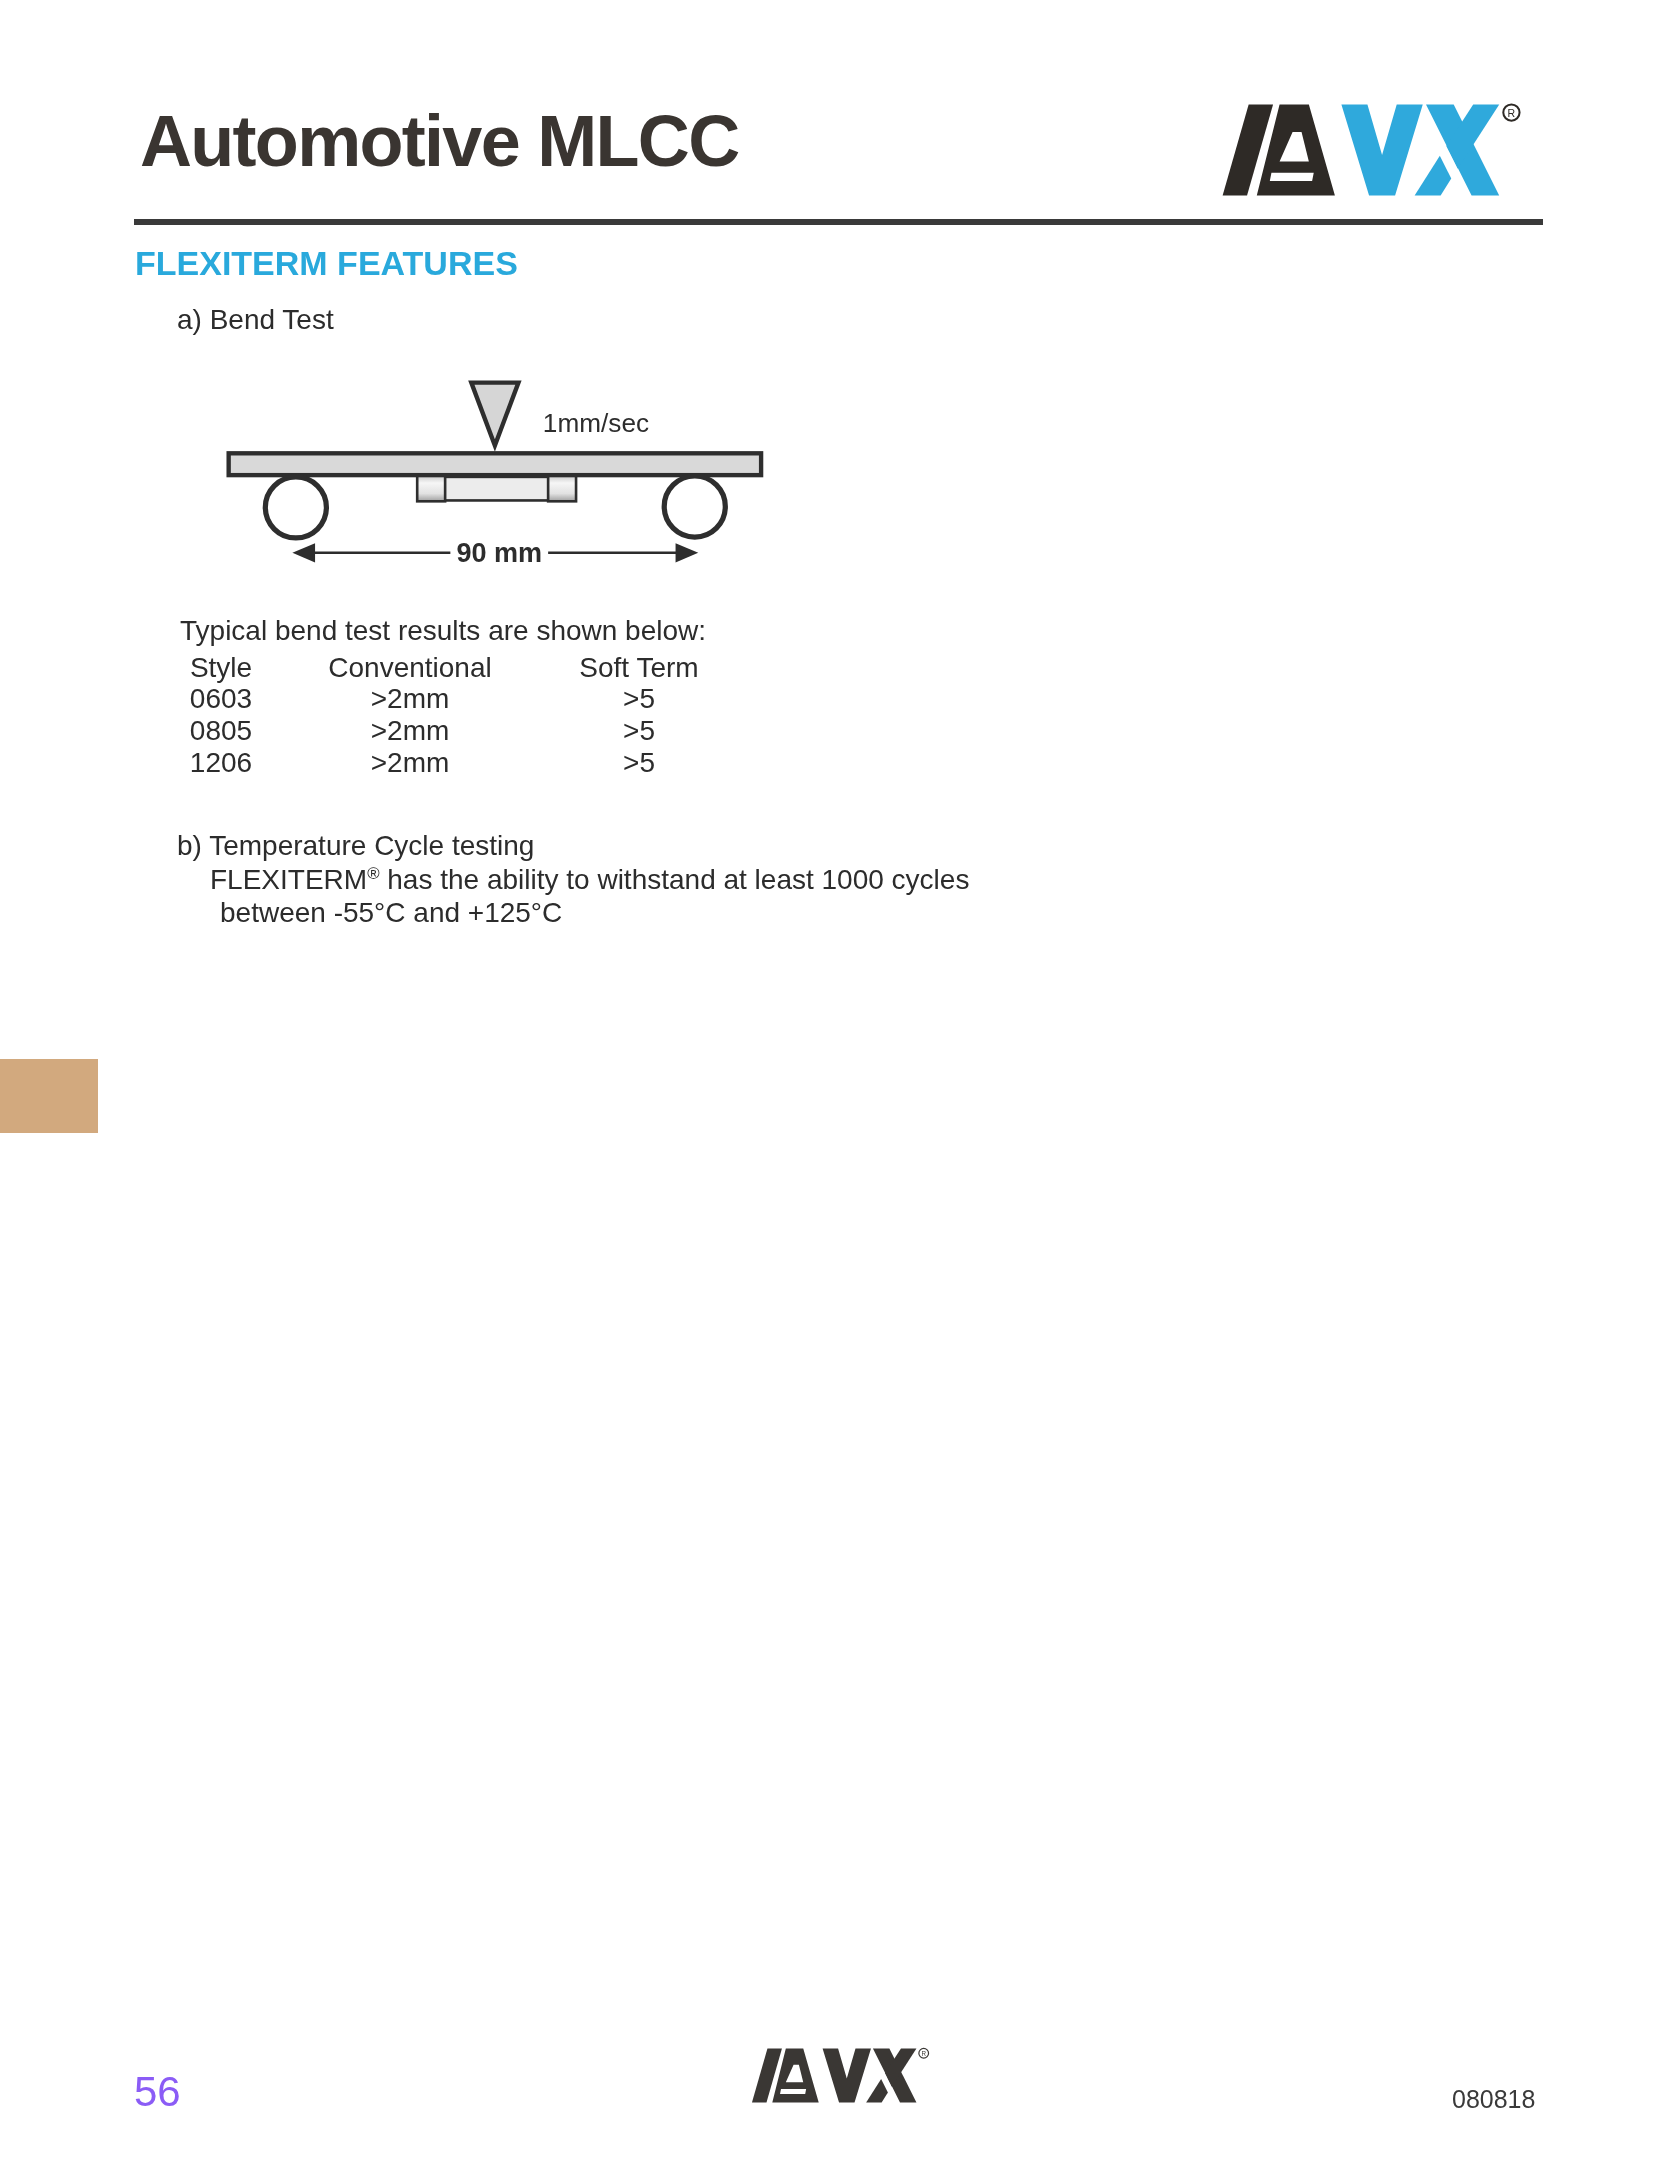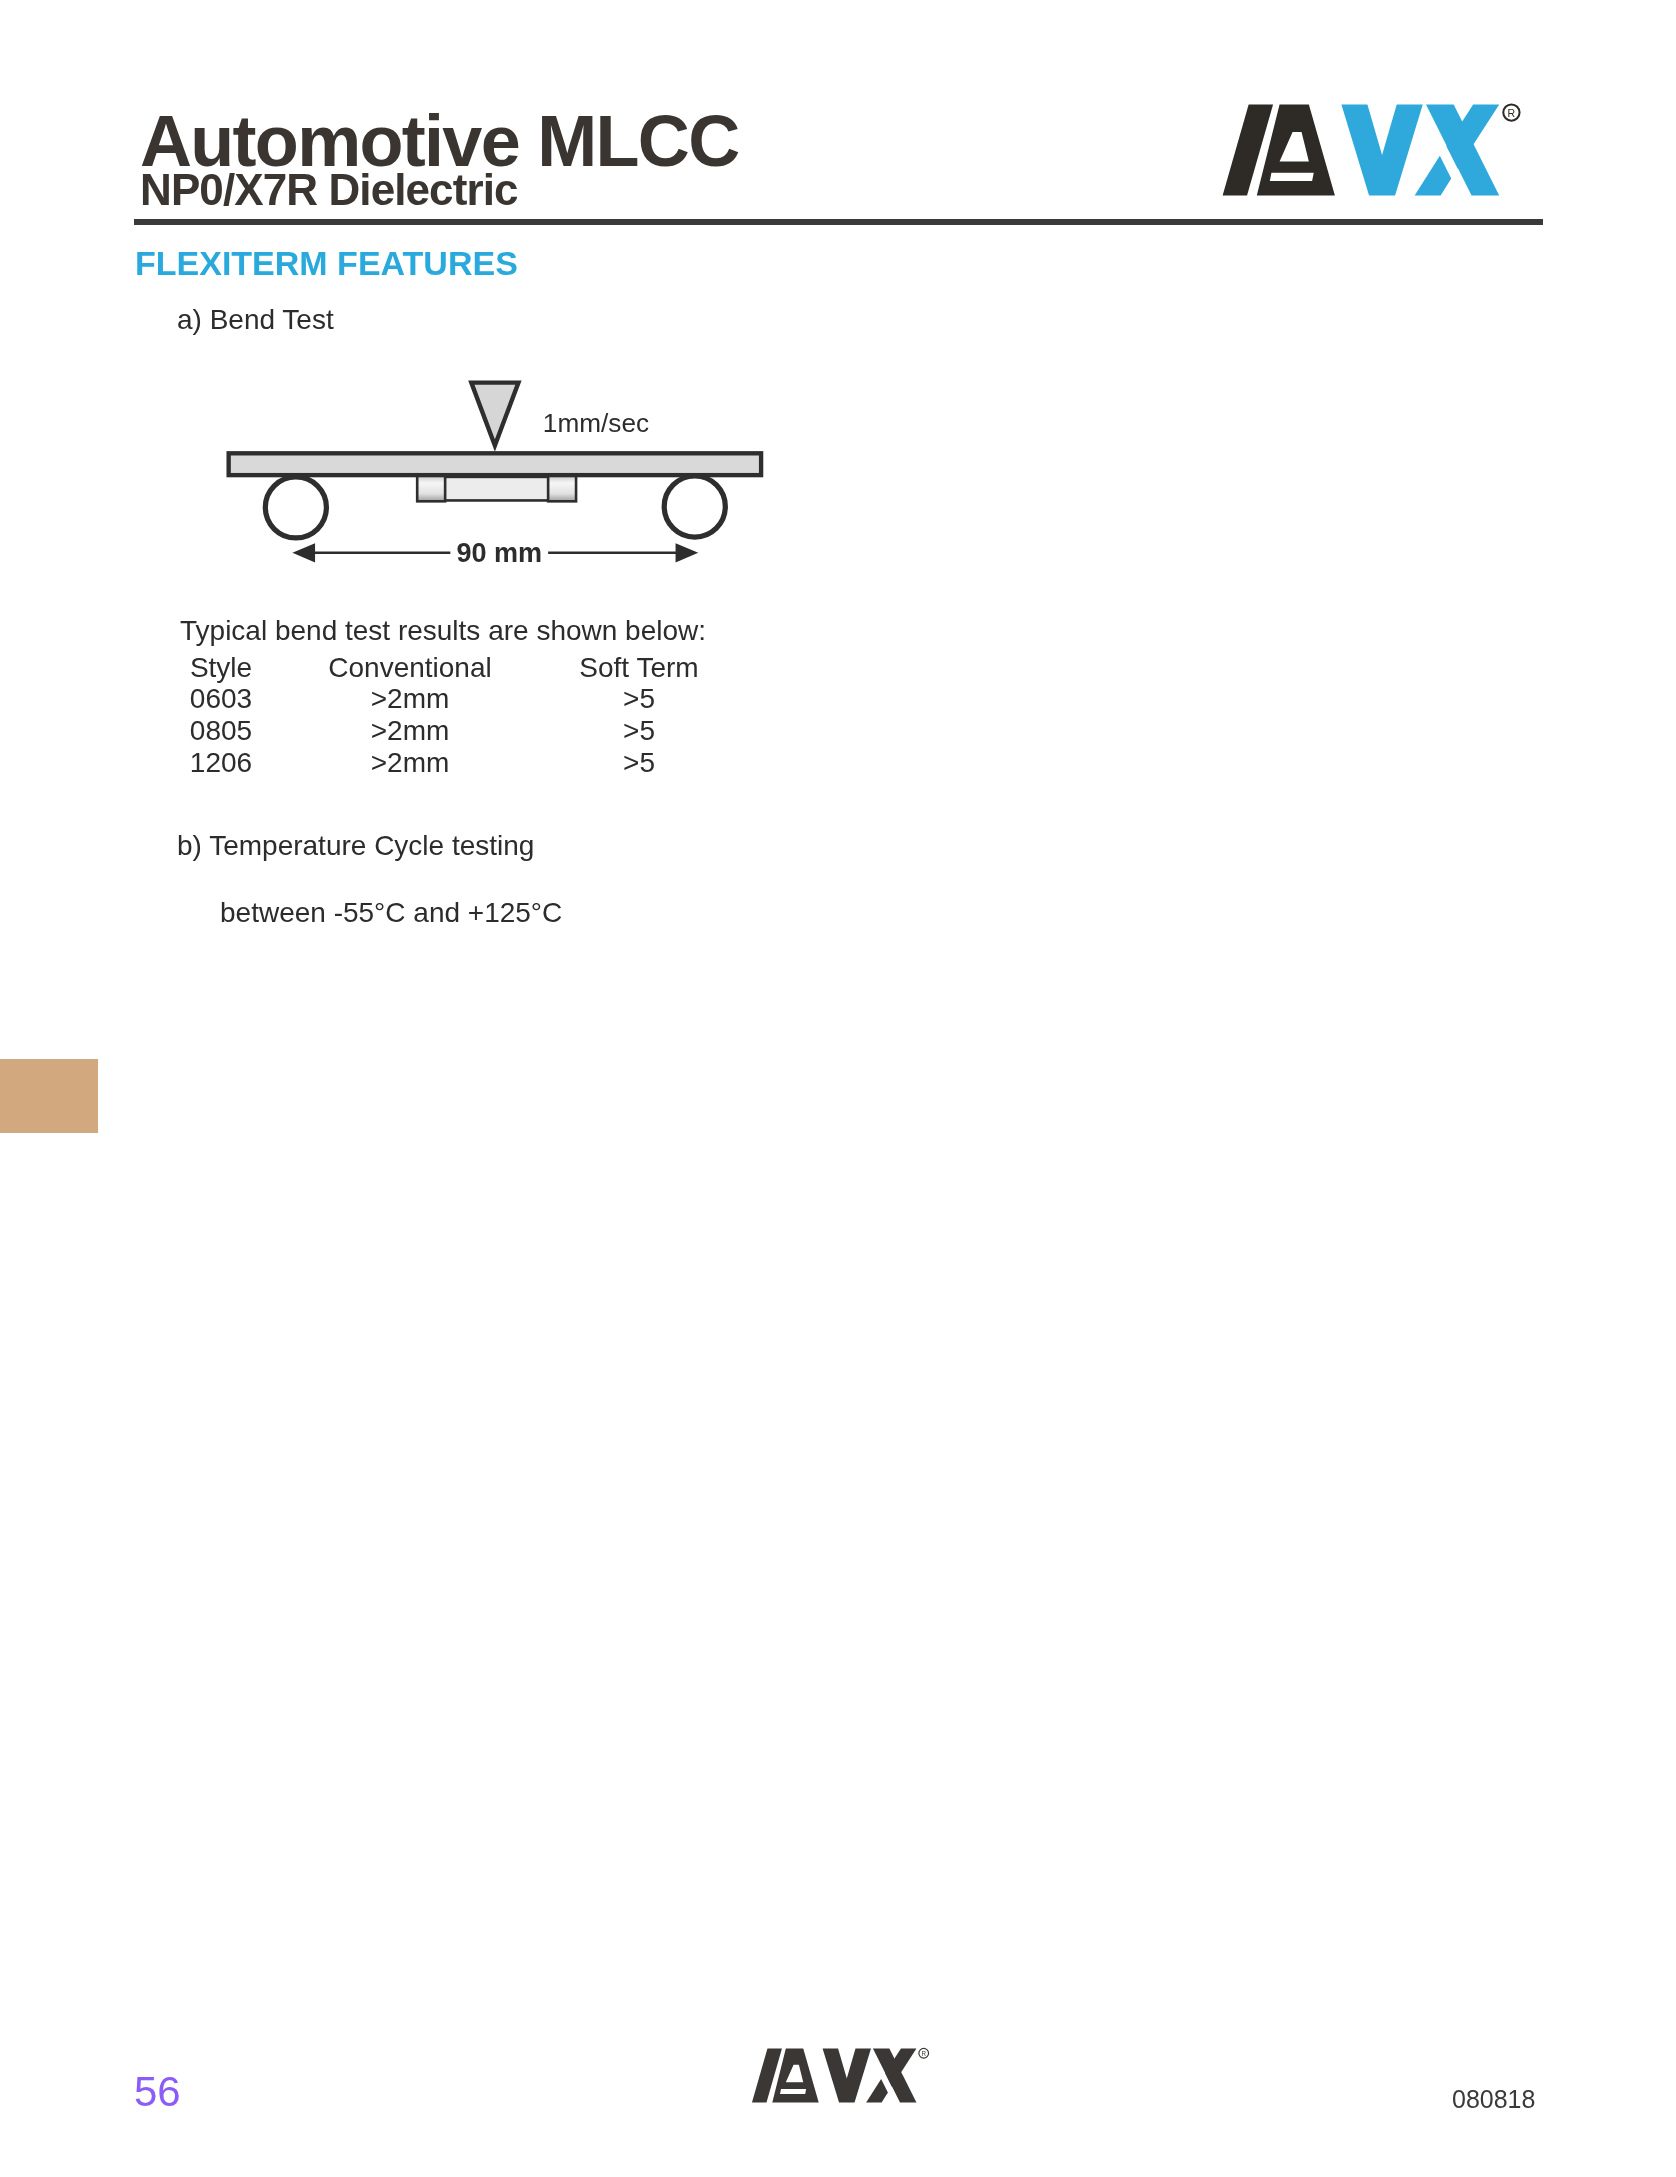--- a/index.html
+++ b/index.html
@@ -25,21 +25,20 @@
   .footer-code{font-size:25px;color:#3a3a3a;}
   sup{font-size:60%;}
   svg text{font-family:"Liberation Sans", sans-serif;}
 </style>
 </head>
 <body>
 
 <div id="page">
 
   <div class="abs title" style="left:140px;top:105px;">Automotive MLCC</div>
-  <div class="abs subtitle" style="left:140px;top:168px;">NP0/X7R Dielectric</div>
 
   <div class="abs" style="left:1221px;top:101px;width:301px;height:98px;">
     <svg viewBox="0 0 370 120" width="301" height="98">
       <polygon points="34,4 64,4 32,116 2,116" fill="#2E2A26"></polygon>
       <path d="M72,4 L108,4 L140,116 L44,116 Z M88,38 L99,38 L108,74 L72,74 Z M62,88 L114,88 L112,98 L60,98 Z" fill="#2E2A26" fill-rule="evenodd"></path>
       <path d="M148,4 L180,4 L198,66 L216,4 L248,4 L214,116 L182,116 Z" fill="#2FA9DC"></path>
       <polygon points="252,4 286,4 342,116 308,116" fill="#2FA9DC"></polygon>
       <polygon points="310,4 342,4 291,83 277,55" fill="#2FA9DC"></polygon>
       <polygon points="269,67 283,95 270,116 238,116" fill="#2FA9DC"></polygon>
       <circle cx="357" cy="14" r="10" fill="none" stroke="#2E2A26" stroke-width="2.5"></circle>
@@ -99,20 +98,21 @@
     <span class="tbl-cell" style="left:151px;top:715px;width:140px;">0805</span>
     <span class="tbl-cell" style="left:314px;top:715px;width:192px;">&gt;2mm</span>
     <span class="tbl-cell" style="left:569px;top:715px;width:140px;">&gt;5</span>
 
     <span class="tbl-cell" style="left:151px;top:747px;width:140px;">1206</span>
     <span class="tbl-cell" style="left:314px;top:747px;width:192px;">&gt;2mm</span>
     <span class="tbl-cell" style="left:569px;top:747px;width:140px;">&gt;5</span>
   </div>
 
   <div class="abs body-text" style="left:177px;top:832px;">b) Temperature Cycle testing</div>
+  <div class="abs body-text" style="left:210px;top:866px;"><span>FLEXITERM</span><sup>®</sup><span> has the ability to withstand at least 1000 cycles</span></div>
   <div class="abs body-text" style="left:220px;top:899px;">between -55°C and +125°C</div>
 
   <div class="abs tan-rect" style="left:0;top:1059px;width:98px;height:74px;"></div>
 
   <div class="abs footer-page" style="left:134px;top:2068px;">56</div>
 
   <div class="abs" style="left:751px;top:2046px;width:179px;height:59px;">
     <svg viewBox="0 0 370 120" width="179" height="59">
       <polygon points="34,4 64,4 32,116 2,116" fill="#3A3734"></polygon>
       <path d="M72,4 L108,4 L140,116 L44,116 Z M88,38 L99,38 L108,74 L72,74 Z M62,88 L114,88 L112,98 L60,98 Z" fill="#3A3734" fill-rule="evenodd"></path>

